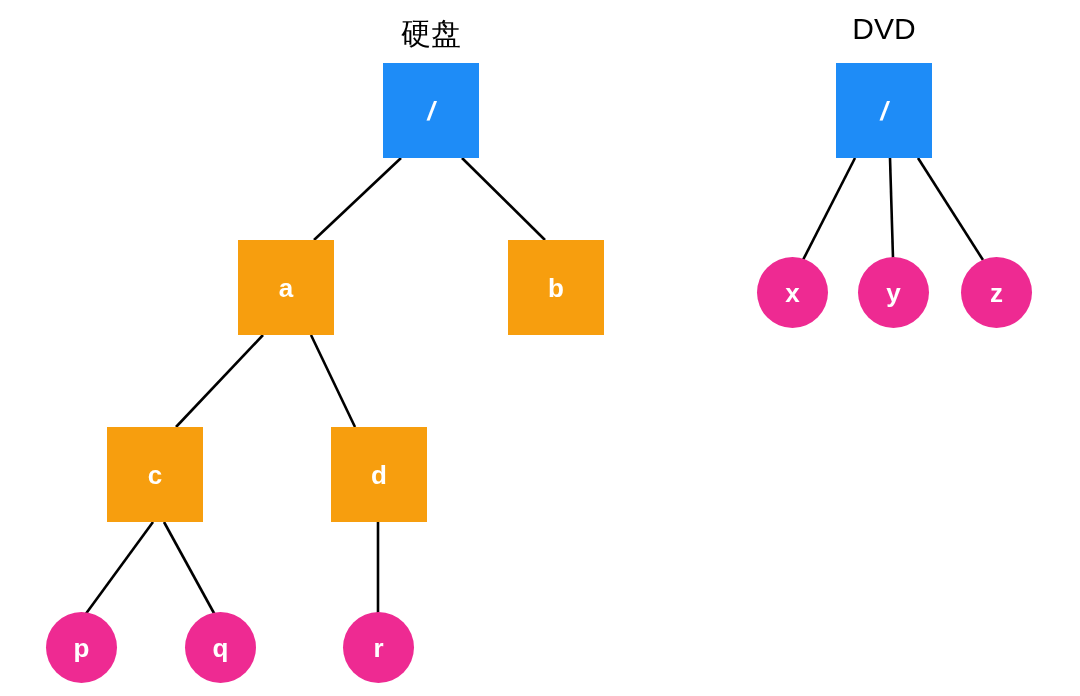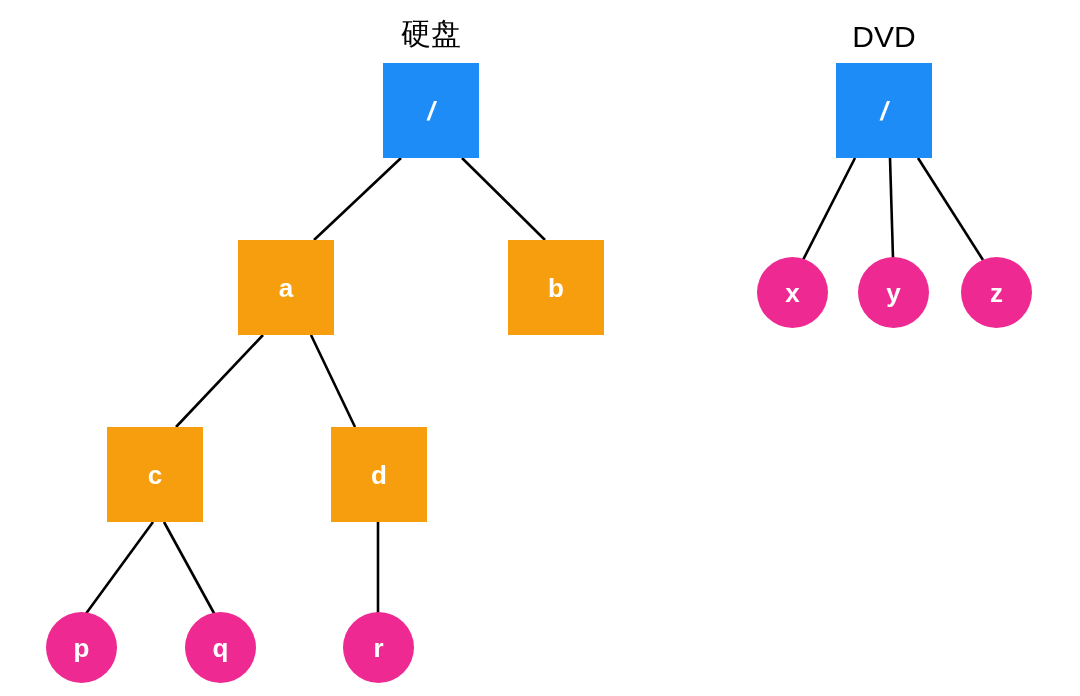--- a/index.html
+++ b/index.html
@@ -94,21 +94,21 @@
       </div>
       <div class="node node-file" style="left: 46px; top: 612px; width: 71px; height: 71px; background: rgb(238, 42, 146);">
         <span class="node-label" style="font-size: 26px;">p</span>
       </div>
       <div class="node node-file" style="left: 185px; top: 612px; width: 71px; height: 71px; background: rgb(238, 42, 146);">
         <span class="node-label" style="font-size: 26px;">q</span>
       </div>
       <div class="node node-file" style="left: 343px; top: 612px; width: 71px; height: 71px; background: rgb(238, 42, 146);">
         <span class="node-label" style="font-size: 26px;">r</span>
       </div>
-      <div class="tree-title" style="left: 734px; top: 22px; width: 300px; font-size: 30px;">DVD</div>
+      <div class="tree-title" style="left: 734px; top: 14px; width: 300px; font-size: 30px;">DVD</div>
       <div class="node node-dir" style="left: 836px; top: 63px; width: 96px; height: 95px; background: rgb(30, 140, 247);">
         <span class="node-label" style="font-size: 26px; font-style: italic; font-weight: bold;">/</span>
       </div>
       <div class="node node-file" style="left: 757px; top: 257px; width: 71px; height: 71px; background: rgb(238, 42, 146);">
         <span class="node-label" style="font-size: 26px;">x</span>
       </div>
       <div class="node node-file" style="left: 858px; top: 257px; width: 71px; height: 71px; background: rgb(238, 42, 146);">
         <span class="node-label" style="font-size: 26px;">y</span>
       </div>
       <div class="node node-file" style="left: 961px; top: 257px; width: 71px; height: 71px; background: rgb(238, 42, 146);">

